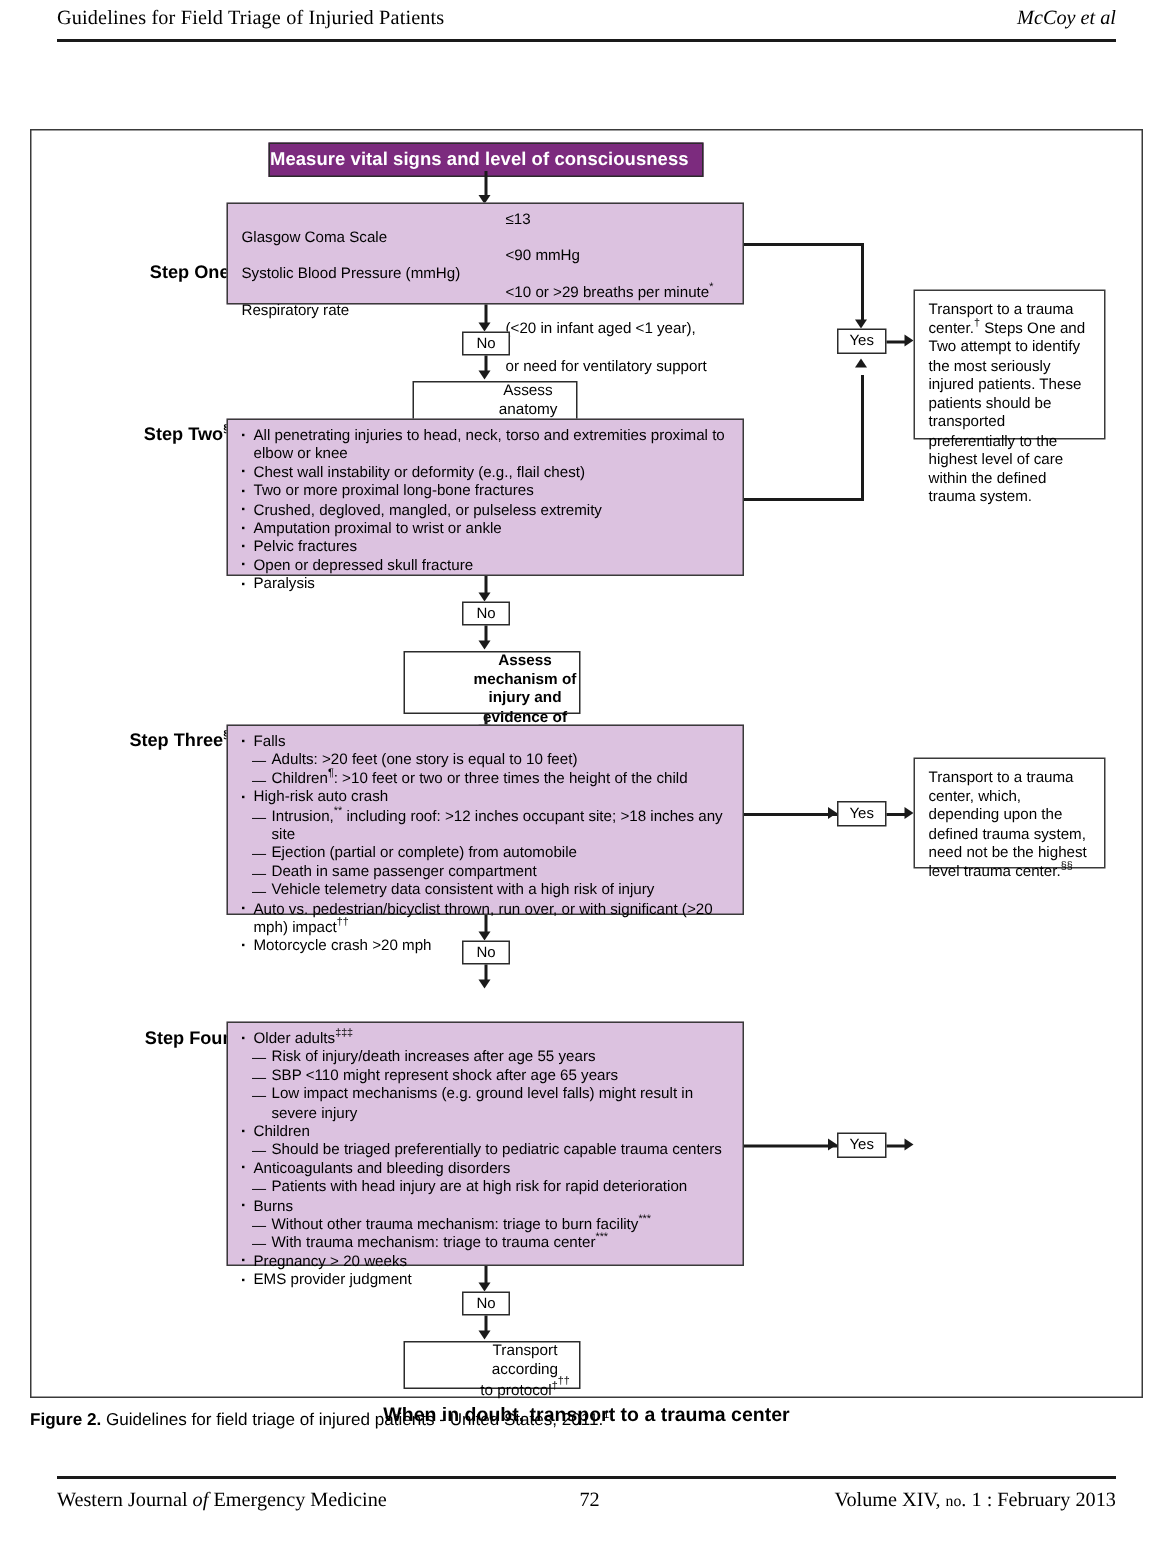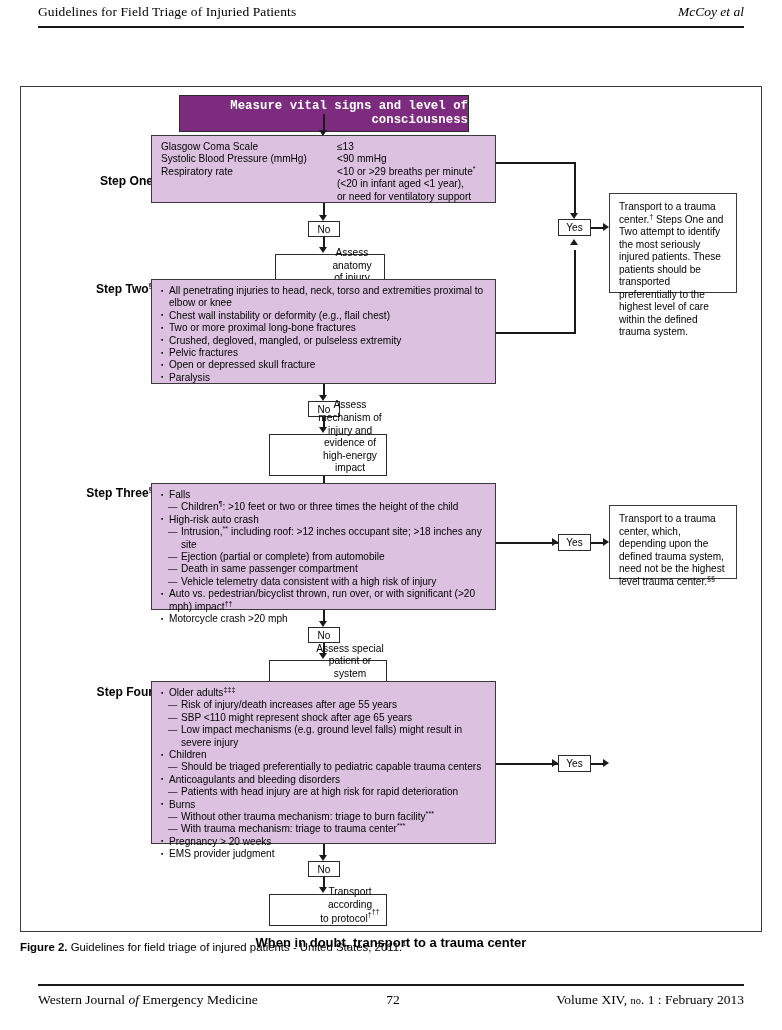--- a/index.html
+++ b/index.html
@@ -40,42 +40,41 @@
 
   
   .node { position: absolute; }
 
   .banner {
     background: #7c2b7e;
     border: 1.4px solid #2b2b2b;
     color: #fff;
     font-weight: bold;
     font-size: 12.3px;
-    text-align: right;
+    text-align: left;
     letter-spacing: .05px;
     padding: 3px 0 4px;
-    font-family: Liberation Mono, monospace;
   }
 
   .criteria {
     background: #dcc2e0;
     border: 1.7px solid #3a3a3a;
     font-size: 10.1px;
     line-height: 12.4px;
     padding: 5px 8px 6px 9px;
   }
 
   .assess {
     background: #fff;
     border: 1.5px solid #2b2b2b;
     font-size: 10.2px;
     line-height: 12.6px;
     text-align: center;
     display: flex; flex-direction: column;
-    align-items: center; justify-content: flex-end; padding-left: 44px;
+    align-items: center; justify-content: flex-start; padding-left: 44px;
   }
 
   .yesno {
     background: #fff;
     border: 1.4px solid #2b2b2b;
     font-size: 10px;
     text-align: center;
     display: flex; align-items: center; justify-content: center;
   }
 
@@ -112,21 +111,21 @@
   }
   ul.blist li.lvl2 { padding-left: 20px; }
   ul.blist li.lvl2::before {
     content: "\2014";
     position: absolute; left: 7px; top: 0;
     font-size: 9.4px;
   }
 
   
   .crit-row { display: flex; }
-  .crit-row .c-left { width: 176px; flex: none; }
+  .crit-row .c-left { width: 176px; flex: none; margin-top: 12px; }
   .crit-row .c-right { flex: 1; }
 
   sup.mark { font-size: 7.2px; vertical-align: super; line-height: 0; }
 
   
   .vline { position: absolute; background: #1a1a1a; width: 1.8px; }
   .hline { position: absolute; background: #1a1a1a; height: 1.8px; }
   .arrow-d {
     position: absolute; width: 0; height: 0;
     border-left: 4.6px solid transparent;
@@ -244,55 +243,57 @@
   <div class="node steplabel" style="left:26px; top:194px; width:106px;">
     <span>Step Two</span><sup>§</sup>
   </div>
 
   <div class="node criteria" style="left:130px; top:192px; width:345px; height:105px;">
     <ul class="blist" id="step-two-items">
         <li class="lvl1">All penetrating injuries to head, neck, torso and extremities proximal to elbow or knee</li>
         <li class="lvl1">Chest wall instability or deformity (e.g., flail chest)</li>
         <li class="lvl1">Two or more proximal long-bone fractures</li>
         <li class="lvl1">Crushed, degloved, mangled, or pulseless extremity</li>
+        <li class="lvl1">Amputation proximal to wrist or ankle</li>
         <li class="lvl1">Pelvic fractures</li>
         <li class="lvl1">Open or depressed skull fracture</li>
         <li class="lvl1">Paralysis</li>
       </ul>
   </div>
 
   <div class="hline" style="left:475px; top:245px; width:80px;"></div>
   <div class="vline" style="left:553px; top:163px; height:82px;"></div>
   <div class="arrow-u" style="left:549px; top:152px;"></div>
 
   <div class="vline" style="left:302px; top:297px; height:13px;"></div>
   <div class="arrow-d" style="left:298px; top:308px;"></div>
   <div class="node yesno" style="left:287px; top:314px; width:32px; height:16px;">No</div>
 
   <div class="vline" style="left:302px; top:330px; height:12px;"></div>
   <div class="arrow-d" style="left:298px; top:340px;"></div>
 
-  <div class="node assess" style="left:248px; top:347px; width:118px; height:42px;">
+  <div class="node assess" style="left:248px; top:347px; width:118px; height:42px;font-weight:bold;">
     <div id="assess-three">
         <div>Assess mechanism of</div>
         <div>injury and evidence of</div>
         <div>high-energy impact</div>
       </div>
   </div>
 
   <div class="vline" style="left:302px; top:389px; height:10px;"></div>
   <div class="arrow-d" style="left:298px; top:396px;"></div>
 
   <div class="node steplabel" style="left:16px; top:398px; width:116px;">
     <span>Step Three</span><sup>§</sup>
   </div>
 
   <div class="node criteria" style="left:130px; top:396px; width:345px; height:127px;">
     <ul class="blist" id="step-three-items">
         <li class="lvl1">Falls</li>
+        <li class="lvl2">Adults: &gt;20 feet (one story is equal to 10 feet)</li>
         <li class="lvl2">Children<sup class="mark">¶</sup>: &gt;10 feet or two or three times the height of the child</li>
         <li class="lvl1">High-risk auto crash</li>
         <li class="lvl2">Intrusion,<sup class="mark">**</sup> including roof: &gt;12 inches occupant site; &gt;18 inches any site</li>
         <li class="lvl2">Ejection (partial or complete) from automobile</li>
         <li class="lvl2">Death in same passenger compartment</li>
         <li class="lvl2">Vehicle telemetry data consistent with a high risk of injury</li>
         <li class="lvl1">Auto vs. pedestrian/bicyclist thrown, run over, or with significant (&gt;20 mph) impact<sup class="mark">††</sup></li>
         <li class="lvl1">Motorcycle crash &gt;20 mph</li>
       </ul>
   </div>
@@ -305,26 +306,20 @@
 
   <div class="node outcome" style="left:588px; top:418px; width:128px; height:74px;">Transport to a trauma center, which, depending upon the defined trauma system, need not be the highest level trauma center.<sup class="mark">§§</sup></div>
 
   <div class="vline" style="left:302px; top:523px; height:13px;"></div>
   <div class="arrow-d" style="left:298px; top:534px;"></div>
   <div class="node yesno" style="left:287px; top:540px; width:32px; height:16px;">No</div>
 
   <div class="vline" style="left:302px; top:556px; height:12px;"></div>
   <div class="arrow-d" style="left:298px; top:566px;"></div>
 
-  <div class="node assess" style="left:248px; top:573px; width:118px; height:34px;">
-    <div id="assess-four">
-        <div>Assess special patient or</div>
-        <div>system considerations</div>
-      </div>
-  </div>
 
   <div class="vline" style="left:302px; top:607px; height:10px;"></div>
   <div class="arrow-d" style="left:298px; top:614px;"></div>
 
   <div class="node steplabel" style="left:26px; top:597px; width:106px;">
     <span>Step Four</span><sup></sup>
   </div>
 
   <div class="node criteria" style="left:130px; top:594px; width:345px; height:163px;">
     <ul class="blist" id="step-four-items">

